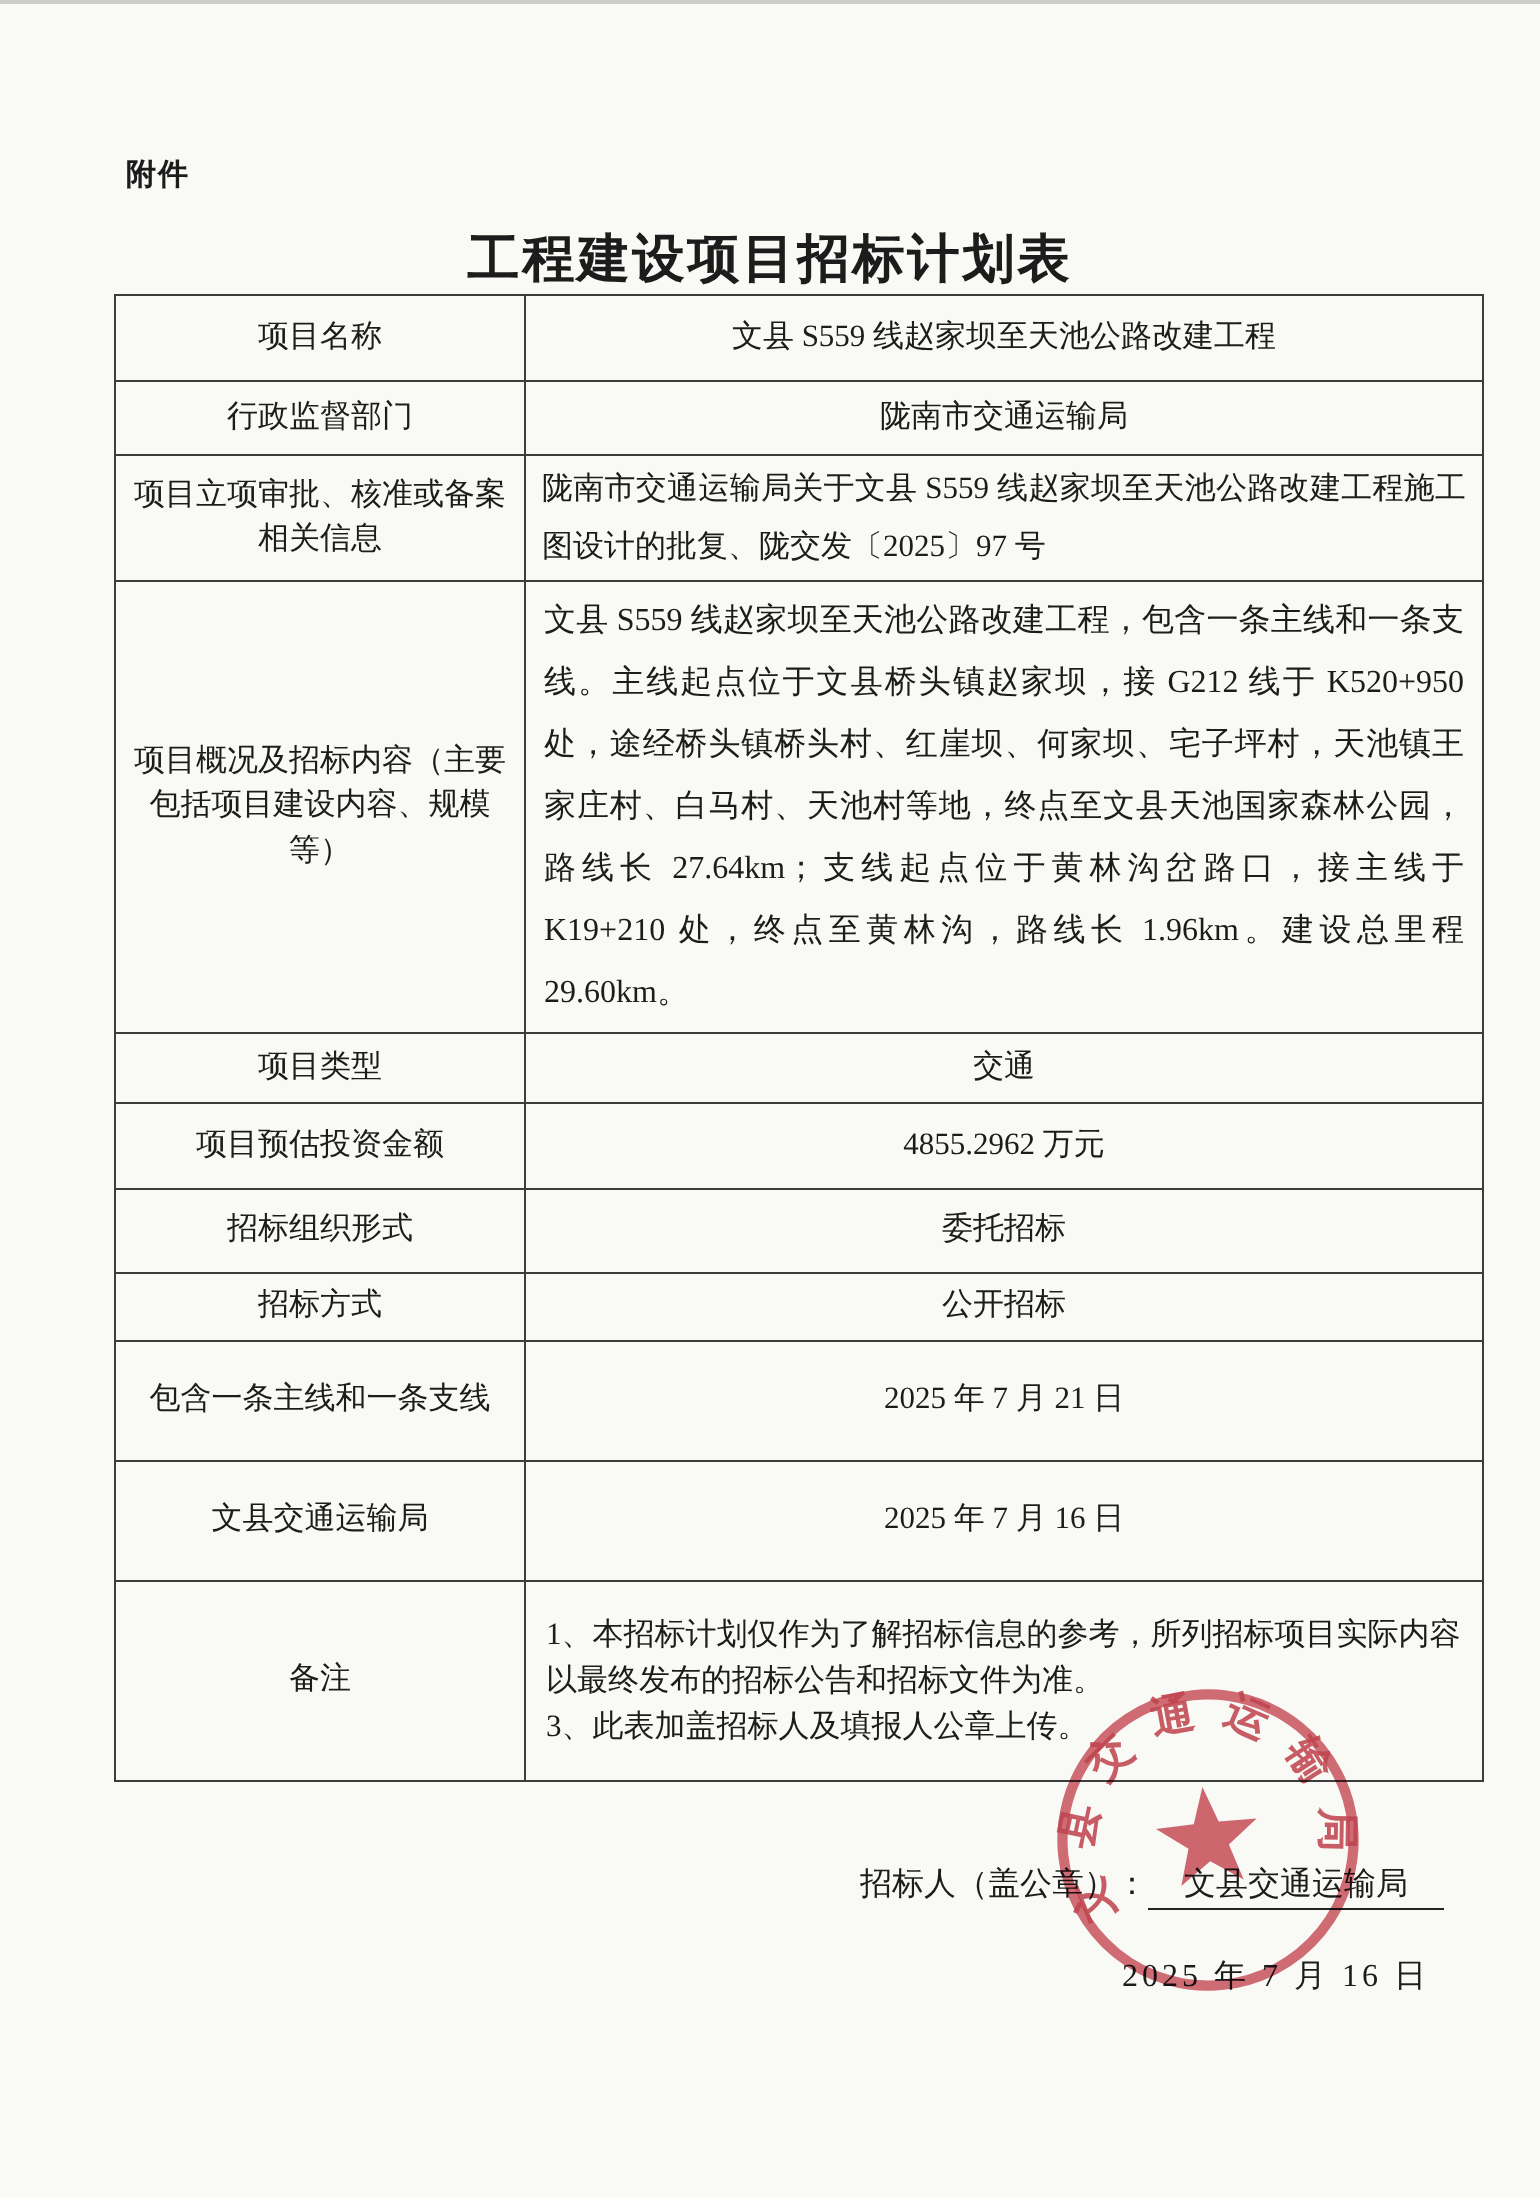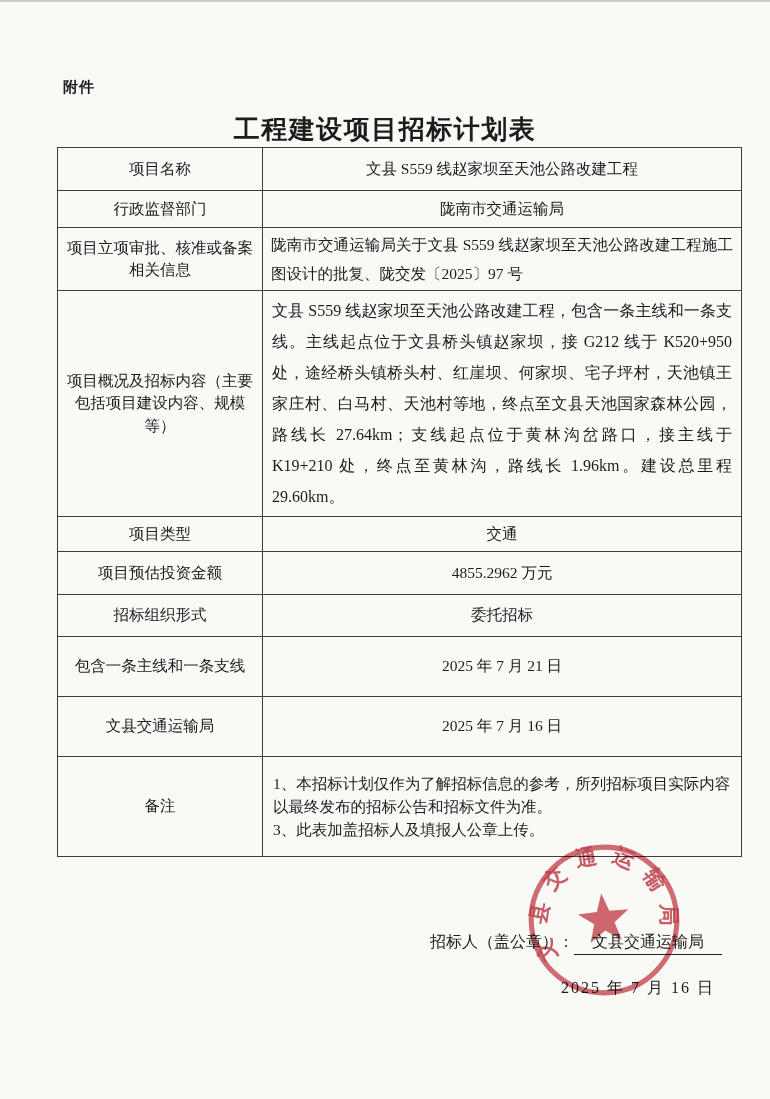--- a/index.html
+++ b/index.html
@@ -72,20 +72,24 @@
     <td class="val">交通</td>
   </tr>
   <tr style="height:43px;">
     <td class="lbl">项目预估投资金额</td>
     <td class="val">4855.2962 万元</td>
   </tr>
   <tr style="height:42px;">
     <td class="lbl">招标组织形式</td>
     <td class="val">委托招标</td>
   </tr>
+  <tr style="height:34px;">
+    <td class="lbl">招标方式</td>
+    <td class="val">公开招标</td>
+  </tr>
   <tr style="height:60px;">
     <td class="lbl">包含一条主线和一条支线</td>
     <td class="val">2025 年 7 月 21 日</td>
   </tr>
   <tr style="height:60px;">
     <td class="lbl">文县交通运输局</td>
     <td class="val">2025 年 7 月 16 日</td>
   </tr>
   <tr style="height:100px;">
     <td class="lbl">备注</td>

